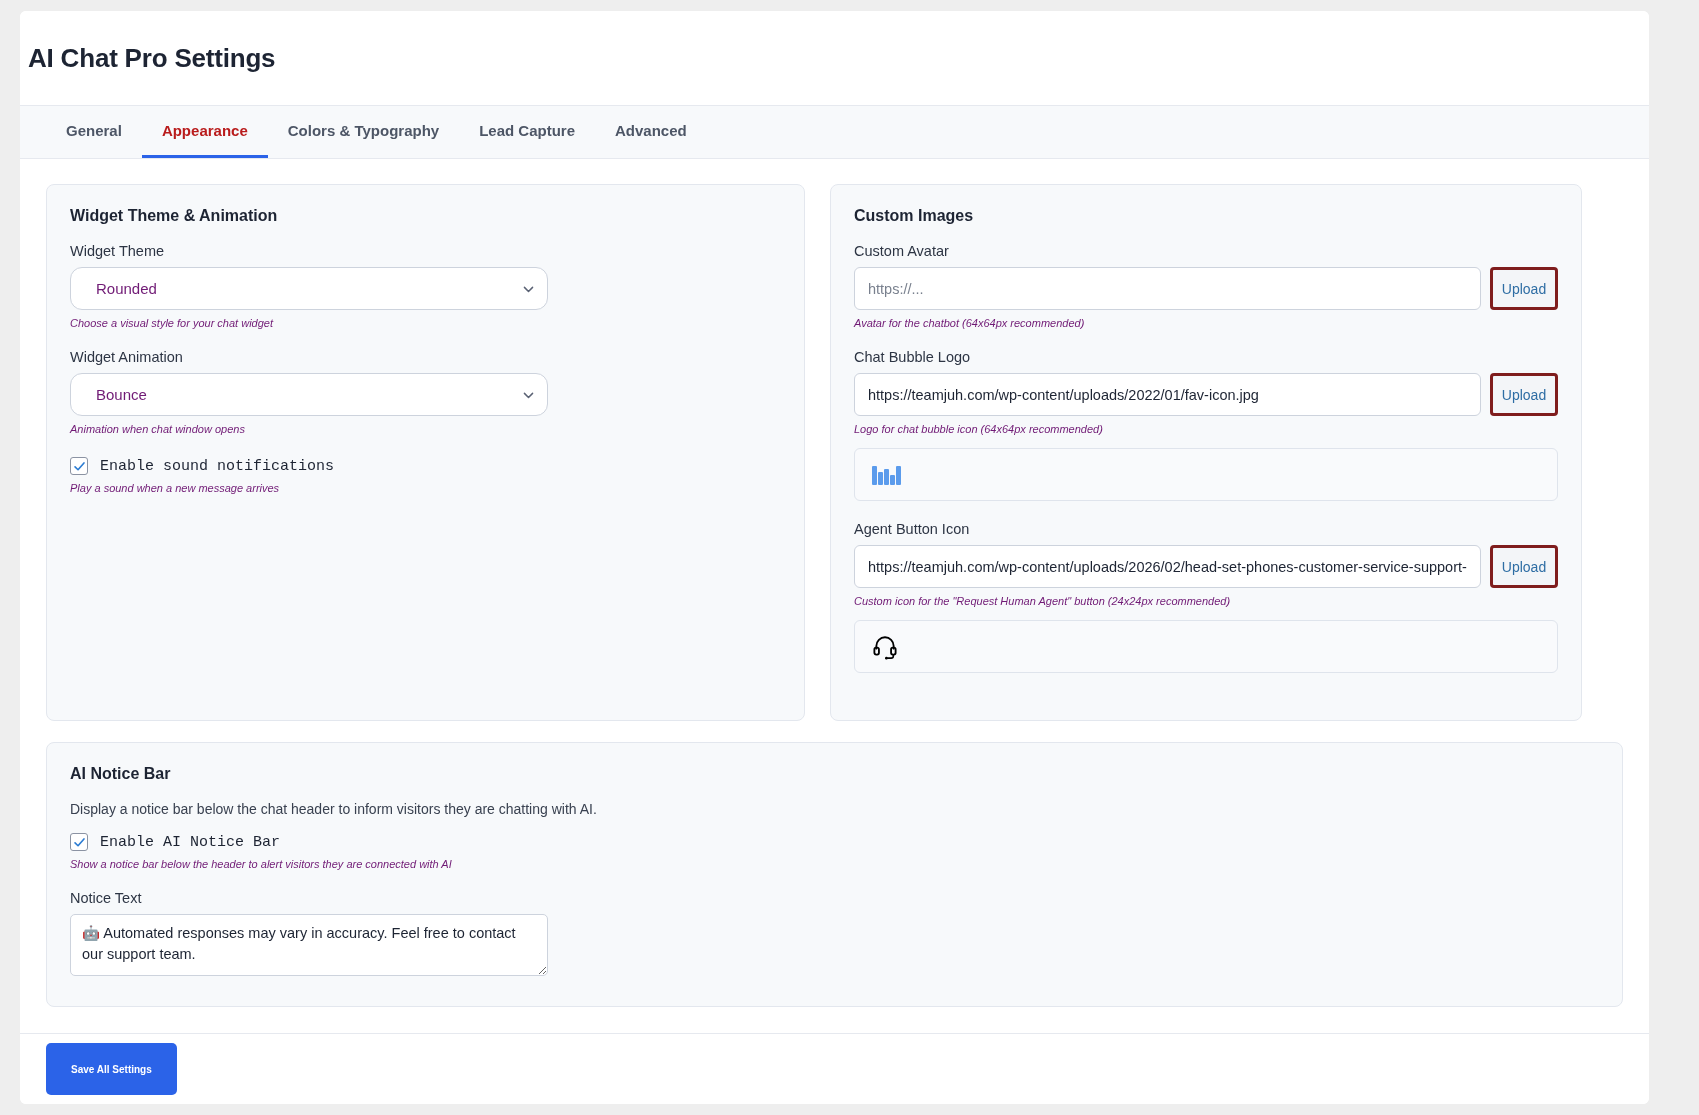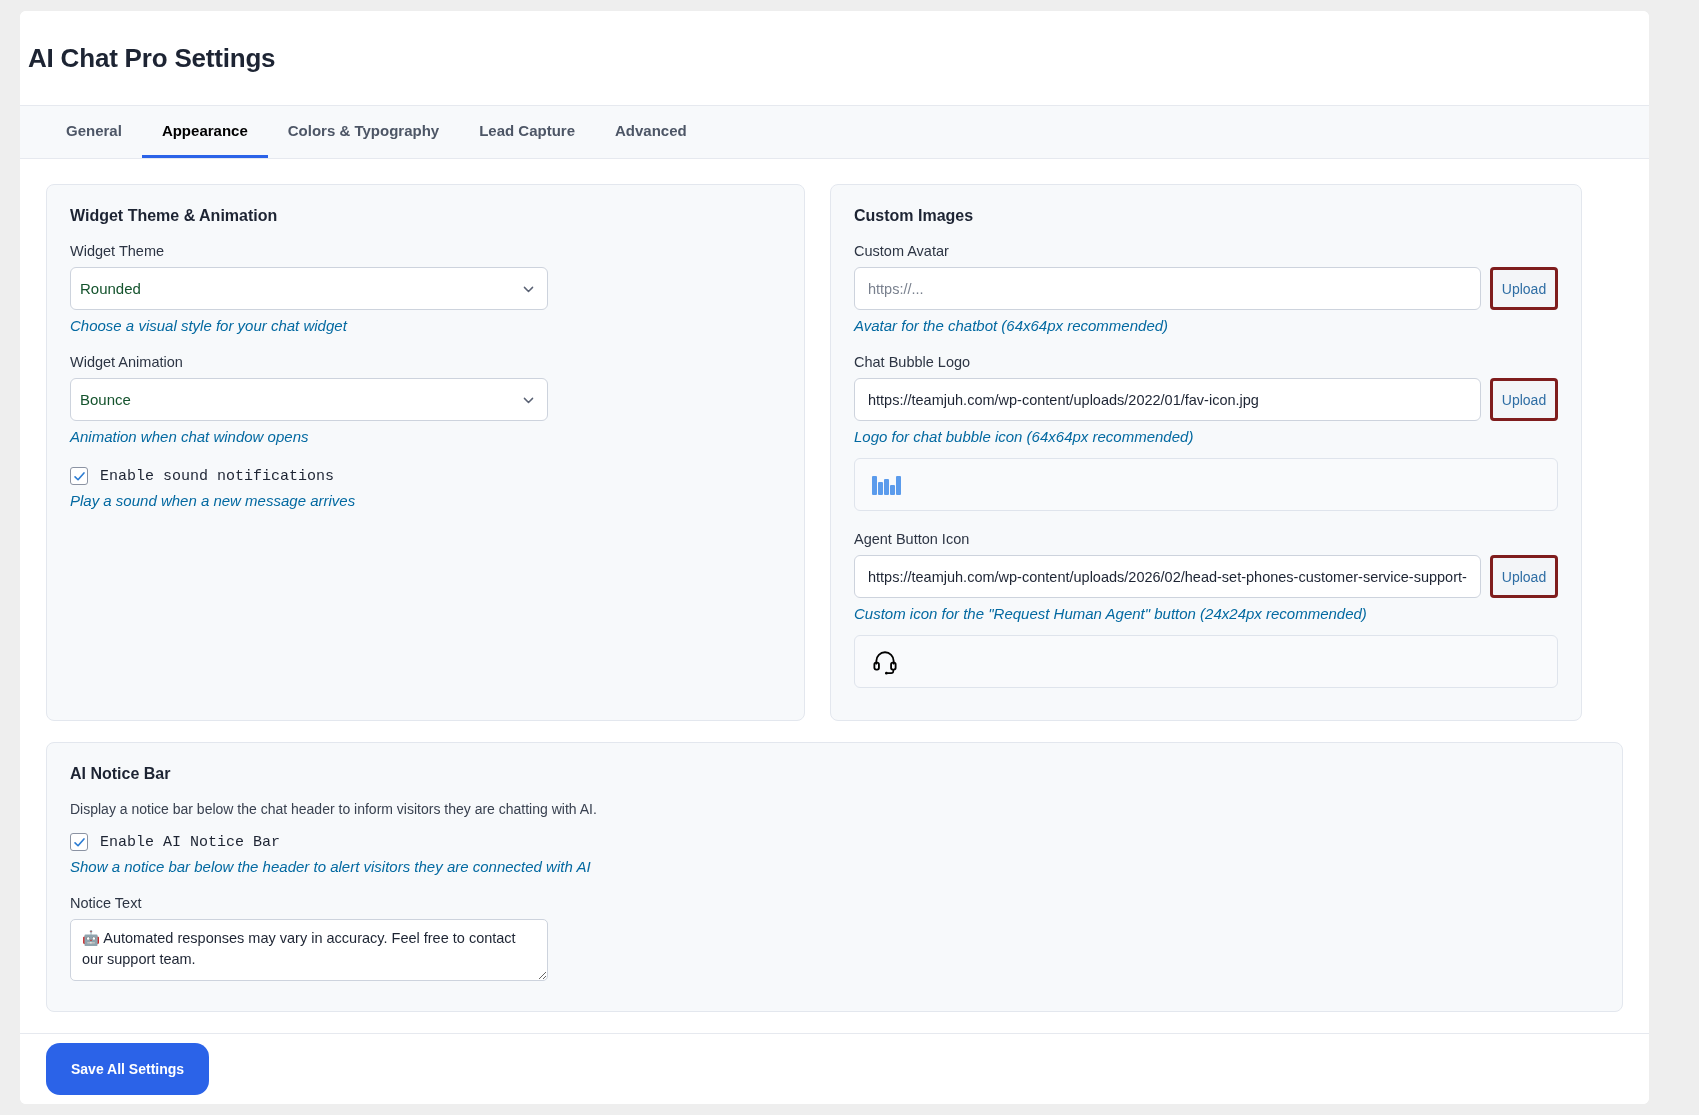--- a/index.html
+++ b/index.html
@@ -44,21 +44,21 @@
     display: flex; align-items: center;
     padding: 0 20px;
     font-size: 15px;
     color: #4d5666;
     cursor: pointer;
     border-bottom: 3px solid transparent;
     white-space: nowrap;
     font-weight: bold;
   }
   .tab.active {
-    color: #000000;
+    color: #b91c1c;
     border-bottom-color: #2b63e8;
   }
   
   .content {
     position: absolute;
     left: 0; right: 0;
     top: 149px; bottom: 71px;
     background: #ffffff;
     padding: 24px 26px 0 26px;
     overflow: hidden;
@@ -81,42 +81,42 @@
     font-weight: bold;
     color: #1d2433;
     margin: 0 0 18px 0;
   }
   .field-label {
     font-size: 14.5px;
     color: #2d3544;
     margin-bottom: 8px;
   }
   .help-text {
-    font-size: 15px;
+    font-size: 11px;
     font-style: italic;
-    color: #0369a1;
+    color: #701a75;
     margin-top: 7px;
   }
   .desc-text {
     font-size: 14px;
     color: #394150;
     margin: 0 0 14px 0;
   }
   .select-wrap { position: relative; width: 478px; }
   select.styled {
     -webkit-appearance: none; appearance: none;
     width: 100%;
     height: 43px;
-    padding: 0 36px 0 9px;
+    padding: 0 36px 0 25px;
     font-size: 15px;
     font-family: "Liberation Sans", sans-serif;
-    color: #14532d;
+    color: #701a75;
     background: #ffffff;
     border: 1px solid #cdd3dd;
-    border-radius: 6px;
+    border-radius: 12px;
     outline: none;
   }
   .chev {
     position: absolute;
     right: 13px; top: 50%;
     transform: translateY(-50%);
     pointer-events: none;
     width: 13px; height: 13px;
   }
   .field-block { margin-bottom: 20px; }
@@ -213,23 +213,23 @@
     background: #ffffff;
     border-top: 1px solid #e6e9ef;
     display: flex; align-items: center;
     padding-left: 26px;
   }
   .save-btn {
     height: 52px;
     padding: 0 25px;
     background: #2b63e8;
     border: none;
-    border-radius: 14px;
+    border-radius: 5px;
     color: #ffffff;
-    font-size: 14px;
+    font-size: 10px;
     font-weight: bold;
     font-family: "Liberation Sans", sans-serif;
     cursor: pointer;
   }
 </style>
 </head>
 <body>
 
 <div class="app-window">
 

